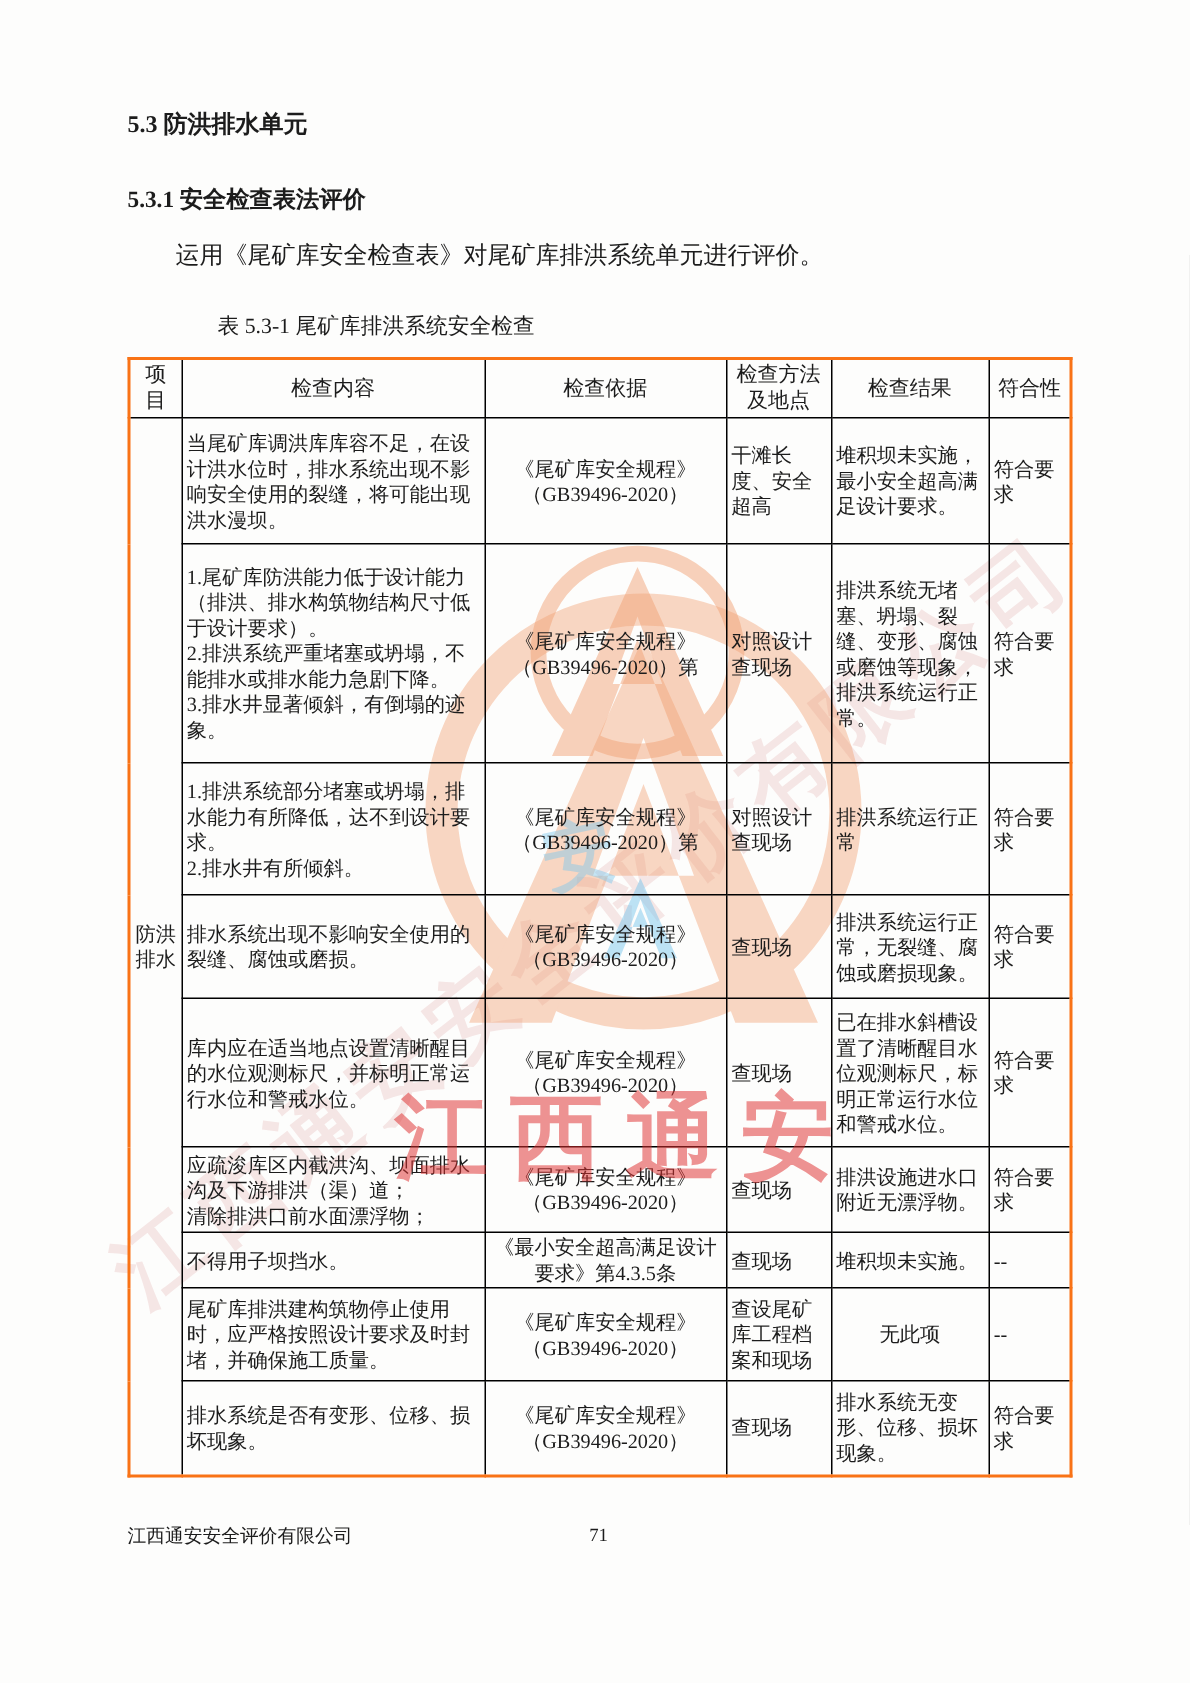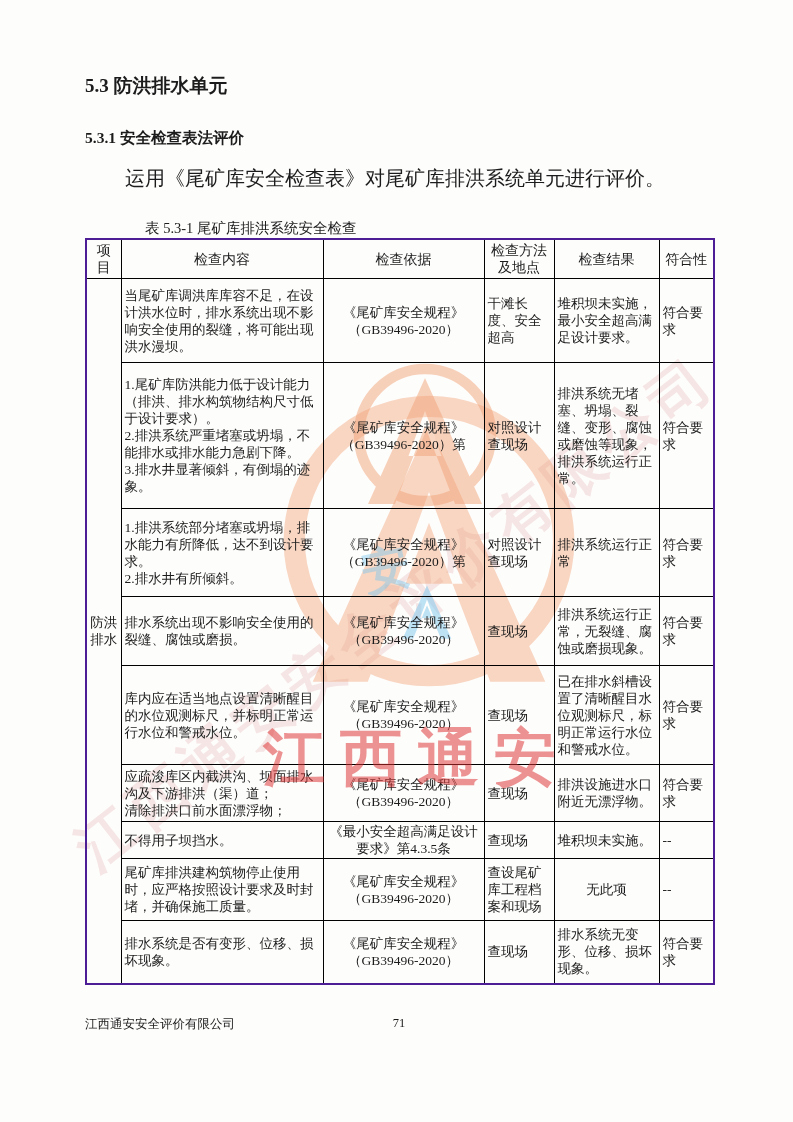--- a/index.html
+++ b/index.html
@@ -38,32 +38,33 @@
     font-family:"Liberation Serif", serif;
   }
   
   .content{position:relative;z-index:1;}
   .doc-header{
     display:flex;justify-content:space-between;align-items:flex-end;
     font-size:12.5px;font-weight:700;
     padding-bottom:9px;border-bottom:2px solid #1a1a1a;
   }
   .doc-header .hdr-right{white-space:nowrap;margin-left:18px;}
-  h1.sec{font-size:19px;font-weight:700;margin:27px 0 0 0;}
+  h1.sec{font-size:16px;font-weight:700;margin:27px 0 0 0;}
   h2.sec{font-size:15.5px;font-weight:700;margin:29px 0 16px 0;}
-  p.body-par{font-size:20px;margin:15px 0 0 0;text-indent:2em;}
+  p.body-par{font-size:16px;margin:15px 0 0 0;text-indent:2em;}
   .tbl-caption{
     margin:27px 0 0 0;padding-left:60px;
     font-size:14.5px;
   }
   .tbl-caption .cap-title{}
   table.chk{
+    margin-top:11px;
     border-collapse:collapse;table-layout:fixed;
     width:628px;
-    border:2px solid #4c1d95;
+    border:2px solid #f97316;
     font-size:13.5px;line-height:17px;
     background:transparent;
   }
   table.chk th, table.chk td{
     border:1px solid #000;
     padding:1px 3px;
     vertical-align:middle;
     white-space:pre-line;
     background:transparent;
     font-weight:normal;

